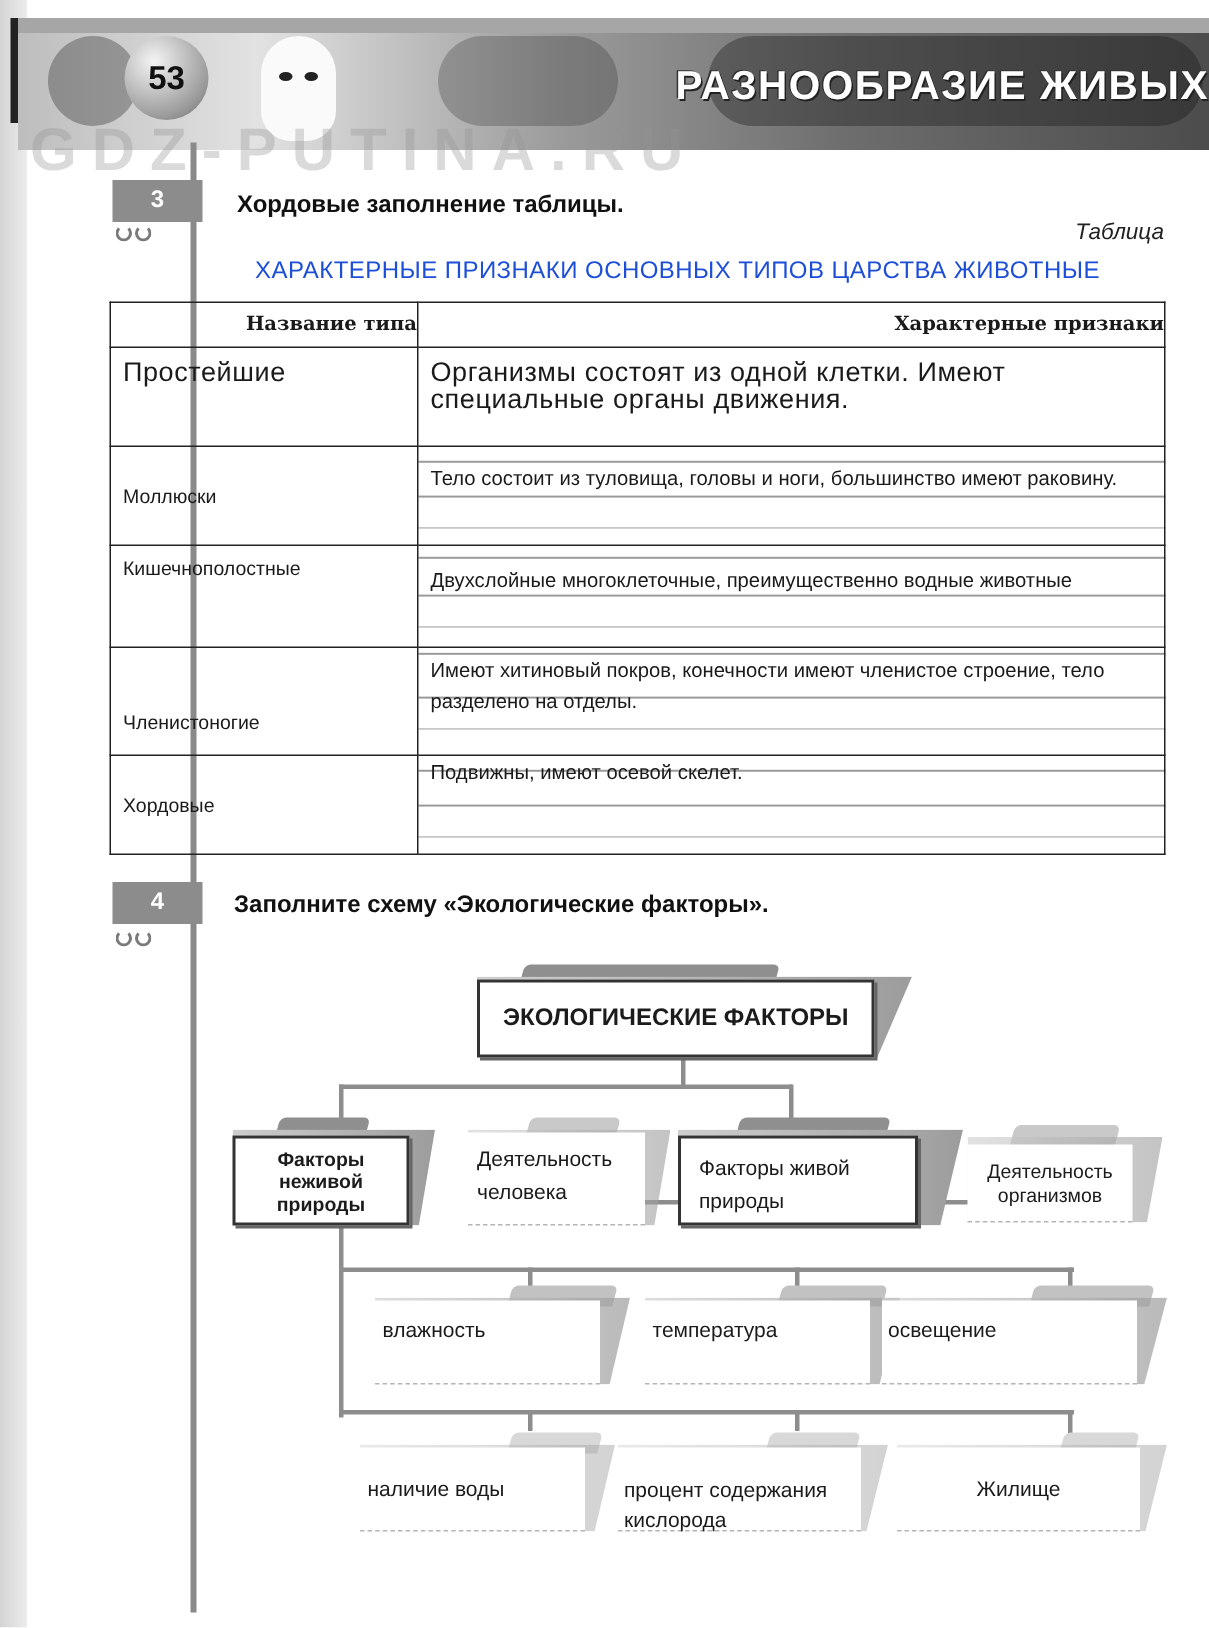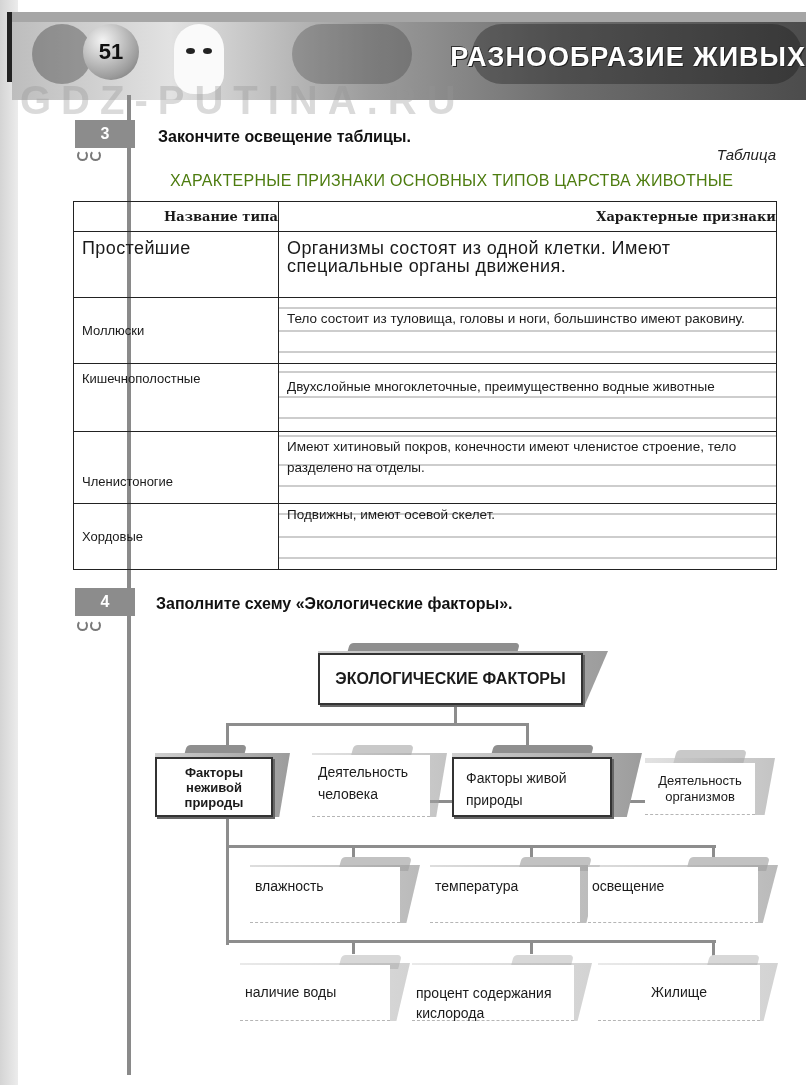--- a/index.html
+++ b/index.html
@@ -31,21 +31,21 @@
     font-weight: bold; font-size: 40px; letter-spacing: 10px; white-space: nowrap; overflow: hidden; }
 
   
   .task-badge { position: absolute; width: 60px; height: 28px; background: #8c8c8c; color: #fff; font-weight: bold; font-size: 16px;
     display: flex; align-items: center; justify-content: center; }
   .task-dots { position: absolute; display: flex; gap: 2px; }
   .task-dots i { display: block; width: 11px; height: 11px; border-radius: 50%; border: 2px solid #7a7a7a; border-top-color: transparent; }
 
   .task-title { position: absolute; font-weight: bold; font-size: 16px; color: #111; }
   .table-caption-label { position: absolute; right: 30px; top: 146px; font-style: italic; font-size: 15px; color: #222; }
-  .table-heading { position: absolute; left: 170px; top: 172px; font-size: 16px; letter-spacing: 0.3px; color: #4d7c0f; }
+  .table-heading { position: absolute; left: 170px; top: 172px; font-size: 16px; letter-spacing: 0.3px; color: #1d4ed8; }
 
   
   .traits-table { position: absolute; left: 73px; top: 201px; width: 704px; border-collapse: collapse; }
   .traits-table th, .traits-table td { border: 1.5px solid #222; vertical-align: top; }
   .traits-table th { font-family: "DejaVu Serif", serif; font-weight: bold; font-size: 13px; height: 30px; text-align: right; vertical-align: middle; }
   .traits-table td { font-size: 13px; padding: 7px 8px; }
   .traits-table td.name { width: 205px; }
   .traits-table td.serif { font-family: Liberation Sans, sans-serif; font-size: 18px; letter-spacing: 0.4px; line-height: 18px; }
   .traits-table td.answer { font-size: 13.5px; line-height: 21px; background-image: repeating-linear-gradient(180deg, transparent 0, transparent 20px, #9a9a9a 20px, #9a9a9a 21px); background-position: 0 12px; }
   .traits-table td.name.valign-mid { vertical-align: middle; }
@@ -74,34 +74,34 @@
 
 <div class="banner">
   <div class="top-band"></div>
   <div class="dark-patch" style="left:20px;width:60px;"></div>
   <div class="dark-patch" style="left:280px;width:120px;background:rgba(30,30,30,0.25);"></div>
   <div class="dark-patch" style="left:460px;width:330px;background:rgba(20,20,20,0.35);"></div>
   <div class="owl"></div>
   <div class="banner-title">РАЗНООБРАЗИЕ ЖИВЫХ</div>
 </div>
 <div class="page-ball">
-  <span>51</span>
+  <span>53</span>
 </div>
 <div class="watermark">GDZ-PUTINA.RU</div>
 
 <div class="left-rule"></div>
 
 <div class="task-badge" style="left:75px;top:120px;">
   <span>3</span>
 </div>
 <div class="task-dots" style="left:77px;top:150px;">
     <i></i>
     <i></i>
   </div>
-<div class="task-title" style="left:158px;top:128px;">Закончите освещение таблицы.</div>
+<div class="task-title" style="left:158px;top:128px;">Хордовые заполнение таблицы.</div>
 <div class="table-caption-label">Таблица</div>
 <div class="table-heading">ХАРАКТЕРНЫЕ ПРИЗНАКИ ОСНОВНЫХ ТИПОВ ЦАРСТВА ЖИВОТНЫЕ</div>
 
 <table class="traits-table">
   <thead>
     <tr>
       <th>Название типа</th>
       <th>Характерные признаки</th>
     </tr>
   </thead>

